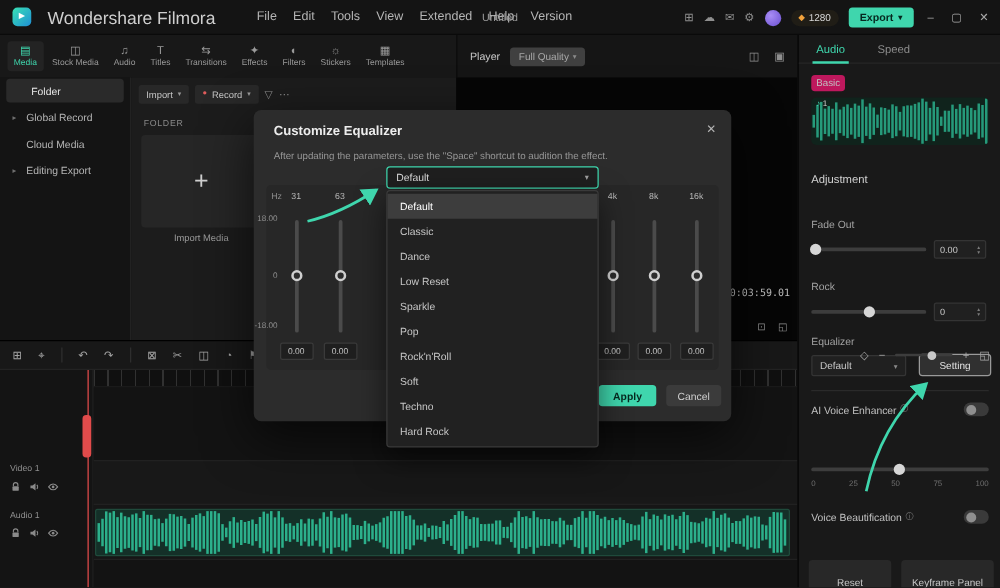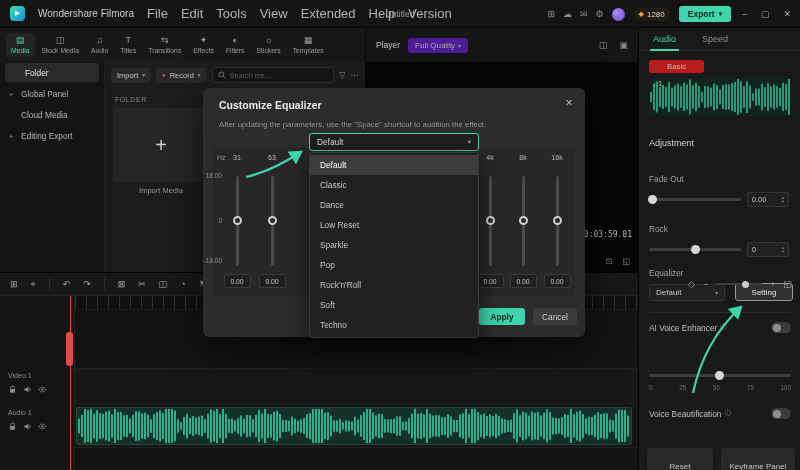--- a/index.html
+++ b/index.html
@@ -8,22 +8,22 @@
     position:relative; width:800px; height:470px; overflow:hidden;
     background:#101010; font-family:"Liberation Sans", sans-serif;
     color:#c9c9c9; user-select:none;
   }
   
   .titlebar{position:absolute;left:0;top:0;width:800px;height:28px;background:#141414;
     display:flex;align-items:center;gap:13px;padding:0 10px;border-bottom:1px solid #0a0a0a;z-index:10}
   .logo{width:15px;height:15px;border-radius:4px;background:linear-gradient(135deg,#39e2b4,#1f8fd6);
     display:flex;align-items:center;justify-content:center;flex:0 0 auto}
   .logo span{color:#fff;font-size:6.5px;line-height:1}
-  .appname{font-size:10px;color:#cfcfcf;margin-right:0;white-space:nowrap}
-  .menu{font-size:13px;color:#b5b5b5;white-space:nowrap;cursor:default}
+  .appname{font-size:14px;color:#cfcfcf;margin-right:20px;white-space:nowrap}
+  .menu{font-size:10px;color:#b5b5b5;white-space:nowrap;cursor:default}
   .proj-title{position:absolute;left:50%;top:0;transform:translateX(-50%);height:28px;
     display:flex;align-items:center;font-size:8.5px;color:#9f9f9f}
   .tb-right{position:absolute;right:6px;top:0;height:28px;display:flex;align-items:center;gap:8px}
   .tb-ic{font-size:9px;color:#8f8f8f;line-height:1}
   .avatar{width:13px;height:13px;border-radius:50%;background:radial-gradient(circle at 35% 35%,#a98df5,#6a4fd0)}
   .points{display:flex;align-items:center;gap:3px;font-size:8px;background:#201d16;padding:2px 6px;border-radius:8px}
   .points i{font-style:normal;color:#f2a33c;font-size:7px}
   .points b{font-weight:400;color:#d9d9d9}
   .export-btn{display:flex;align-items:center;gap:4px;background:#3fd6ad;color:#06281f;
     font-size:8.5px;font-weight:700;padding:3px 9px;border-radius:3px}
@@ -34,21 +34,21 @@
     display:flex;align-items:center;gap:2px;padding-left:6px}
   .mtab{display:flex;flex-direction:column;align-items:center;gap:2px;padding:3px 5px;border-radius:3px}
   .mtab .mt-ic{font-size:9px;color:#9a9a9a;line-height:1}
   .mtab .mt-lb{font-size:6.8px;color:#9a9a9a;white-space:nowrap}
   .mtab.active{background:#232323}
   .mtab.active .mt-ic,.mtab.active .mt-lb{color:#3fd6ad}
   
   .playerbar{position:absolute;left:365px;top:28px;width:273px;height:34px;background:#151515;
     display:flex;align-items:center;gap:8px;padding:0 10px;border-left:1px solid #0c0c0c}
   .playerbar .plabel{font-size:8.5px;color:#c9c9c9}
-  .pquality{display:flex;align-items:center;gap:3px;background:#4c1d95;border-radius:3px;
+  .pquality{display:flex;align-items:center;gap:3px;background:#404040;border-radius:3px;
     padding:3px 7px;font-size:8px;color:#a8a8a8}
   .pquality i{font-style:normal;font-size:6px;color:#8a8a8a}
   .pb-icons{margin-left:auto;display:flex;gap:12px}
   .pb-icons span{font-size:9px;color:#8f8f8f}
   
   .sidebar{position:absolute;left:0;top:62px;width:105px;height:210px;background:#141414;border-right:1px solid #222}
   .sb-item{display:flex;align-items:center;gap:5px;height:21px;padding-left:10px;font-size:8.3px;color:#b5b5b5}
   .sb-item .chev{font-size:6px;color:#6f6f6f;width:6px;flex:0 0 auto}
   .sb-item.selected{background:#2a2a2a;margin:1px 5px;padding-left:20px;border-radius:3px;color:#e8e8e8;height:19px}
   
@@ -96,21 +96,21 @@
   .track-label{position:absolute;font-size:7px;color:#8f8f8f}
   .track-icons{position:absolute;display:flex;gap:6px;align-items:center}
   .ph-line{position:absolute;left:70px;top:296px;width:1px;height:174px;background:#e14b4b;z-index:6}
   .ph-handle{position:absolute;left:66px;top:332px;width:7px;height:34px;border-radius:3px;background:#e14b4b;z-index:6}
   
   .rpanel{position:absolute;left:638px;top:28px;width:162px;height:442px;background:#191919;border-left:1px solid #050505}
   .rp-tabs{height:23px;border-bottom:1px solid #262626;display:flex;align-items:center;gap:26px;padding-left:14px}
   .rp-tab{font-size:9px;color:#8d8d8d;position:relative}
   .rp-tab.active{color:#3fd6ad}
   .rp-tab.active::after{content:"";position:absolute;left:-3px;right:-3px;bottom:-7px;height:2px;background:#3fd6ad}
-  .chip{position:absolute;left:10px;top:32px;background:#b91c1c;border-radius:3px;padding:2px 18px;font-size:7.8px;color:#c2c2c2}
+  .chip{position:absolute;left:10px;top:32px;background:#be185d;border-radius:3px;padding:2px 4px;font-size:7.8px;color:#c2c2c2}
   .rp-clip{position:absolute;left:10px;top:50px;width:142px;height:38px;border-radius:4px;background:#10231c;
     overflow:hidden;color:#2aa886}
   .rp-clip .tag{position:absolute;left:4px;top:2px;display:flex;gap:2px;align-items:center;z-index:2}
   .rp-clip .tag i{font-style:normal;font-size:6.5px;color:#3fd6ad}
   .rp-clip .tag b{font-weight:400;font-size:6.5px;color:#d5d5d5}
   .rp-h{position:absolute;left:10px;font-size:9px;color:#d2d2d2}
   .rp-lb{position:absolute;left:10px;font-size:8.3px;color:#a2a2a2}
   .hslider{position:absolute;height:3px;background:#3d3d3d;border-radius:2px}
   .hknob{position:absolute;top:-3px;width:9px;height:9px;border-radius:50%;background:#d6d6d6}
   .rvbox{position:absolute;width:42px;height:15px;background:#202020;border:1px solid #343434;border-radius:2px;
@@ -249,21 +249,21 @@
       <span>▣</span>
     </span>
   </div>
 
   <div class="sidebar">
     <div class="sb-item selected">
       <span>Folder</span>
     </div>
     <div class="sb-item">
       <span class="chev">▸</span>
-      <span>Global Panel</span>
+      <span>Global Record</span>
     </div>
     <div class="sb-item">
       <span class="chev"></span>
       <span>Cloud Media</span>
     </div>
     <div class="sb-item">
       <span class="chev">▸</span>
       <span>Editing Export</span>
     </div>
   </div>
@@ -271,27 +271,20 @@
   <div class="mediapanel">
     <div class="mtoolbar">
       <span class="btn-sm">
         <span>Import</span>
         <i>▾</i>
       </span>
       <span class="btn-sm">
         <span class="dot">●</span>
         <span>Record</span>
         <i>▾</i>
-      </span>
-      <span class="searchbox">
-        <svg width="8" height="8" viewBox="0 0 10 10">
-          <circle cx="4.2" cy="4.2" r="3" fill="none" stroke="#8a8a8a" stroke-width="1.1"></circle>
-          <line x1="6.5" y1="6.5" x2="9" y2="9" stroke="#8a8a8a" stroke-width="1.1"></line>
-        </svg>
-        <input placeholder="Search me..." style="">
       </span>
       <span class="m-ic">▽</span>
       <span class="m-ic">⋯</span>
     </div>
     <div class="folder-label">FOLDER</div>
     <div class="import-tile">
       <span>+</span>
     </div>
     <div class="import-caption">Import Media</div>
   </div>
@@ -725,20 +718,21 @@
     <div class="m-list">
       <div class="m-item selected">Default</div>
       <div class="m-item">Classic</div>
       <div class="m-item">Dance</div>
       <div class="m-item">Low Reset</div>
       <div class="m-item">Sparkle</div>
       <div class="m-item">Pop</div>
       <div class="m-item">Rock'n'Roll</div>
       <div class="m-item">Soft</div>
       <div class="m-item">Techno</div>
+      <div class="m-item">Hard Rock</div>
     </div>
 
     <div class="m-btn m-apply">Apply</div>
     <div class="m-btn m-cancel">Cancel</div>
   </div>
 
   <svg class="arrows" width="800" height="470">
     <defs>
       <marker id="ah" markerWidth="7" markerHeight="7" refX="5" refY="3.5" orient="auto">
         <path d="M0,0 L6,3.5 L0,7 z" fill="#3fd6ad"></path>

